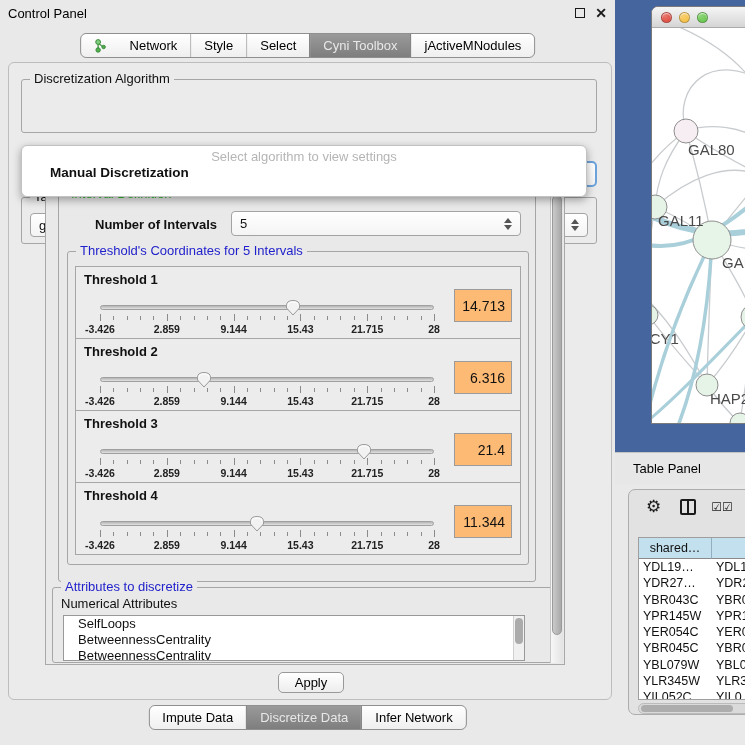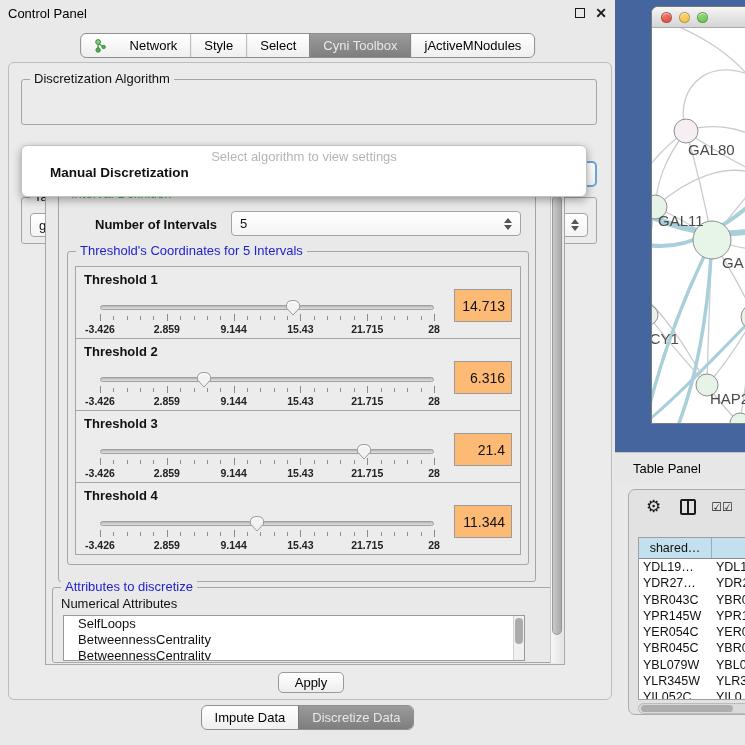--- a/index.html
+++ b/index.html
@@ -39,21 +39,21 @@
 
   .combo { position:absolute; background:linear-gradient(#FFFFFF,#F4F4F4);
            border:1px solid #A3A3A3; border-radius:4px; display:flex;
            align-items:center; padding:0 8px; font-size:13px; }
   .combo .stepper { margin-left:auto; display:flex; flex-direction:column; gap:2px; }
   .stepper i { display:block; width:0; height:0; border-left:4px solid transparent;
                border-right:4px solid transparent; }
   .stepper .up   { border-bottom:5px solid #555; }
   .stepper .down { border-top:5px solid #555; }
 
-  .alg-group { left:12px; top:16px; width:576px; height:46px; }
+  .alg-group { left:12px; top:16px; width:576px; height:54px; }
   .alg-combo { left:28px; top:98px; width:560px; height:26px;
                border:2px solid #6CA3DC; border-radius:5px; }
 
   .popup { position:absolute; left:12px; top:82px; width:566px; height:52px;
            background:#FFFFFF; border:1px solid #C2C2C2; border-radius:6px;
            box-shadow:0 3px 8px rgba(0,0,0,.35); z-index:20; padding-top:3px; }
   .popup-placeholder { text-align:center; color:#B5B5B5; font-size:13px; height:16px; }
   .popup-item { padding-left:3px; font-size:13.5px; height:16px; line-height:16px; }
   .popup-item.bold { font-weight:bold;padding-left:28px; }
 
@@ -443,20 +443,23 @@
       <button class="apply-btn">Apply</button>
     </div>
   </div>
 
   <div class="seg bottom-tabs" id="bottomTabs">
       <div class="seg-item">
         <span>Impute Data</span>
       </div>
       <div class="seg-item sel">
         <span>Discretize Data</span>
+      </div>
+      <div class="seg-item">
+        <span>Infer Network</span>
       </div>
     </div>
 </div>
 
 <div class="right">
   <div class="desktop-blue" id="desktopBlue" style="background: rgb(68, 101, 158);">
     <div class="net-window">
       <div class="net-titlebar" id="netTitlebar">
           <span class="tl" style="background: radial-gradient(circle at 35% 30%, rgba(255, 255, 255, 0.2), transparent 60%), rgb(226, 87, 76);"></span>
           <span class="tl" style="background: radial-gradient(circle at 35% 30%, rgba(255, 255, 255, 0.2), transparent 60%), rgb(246, 196, 79);"></span>

